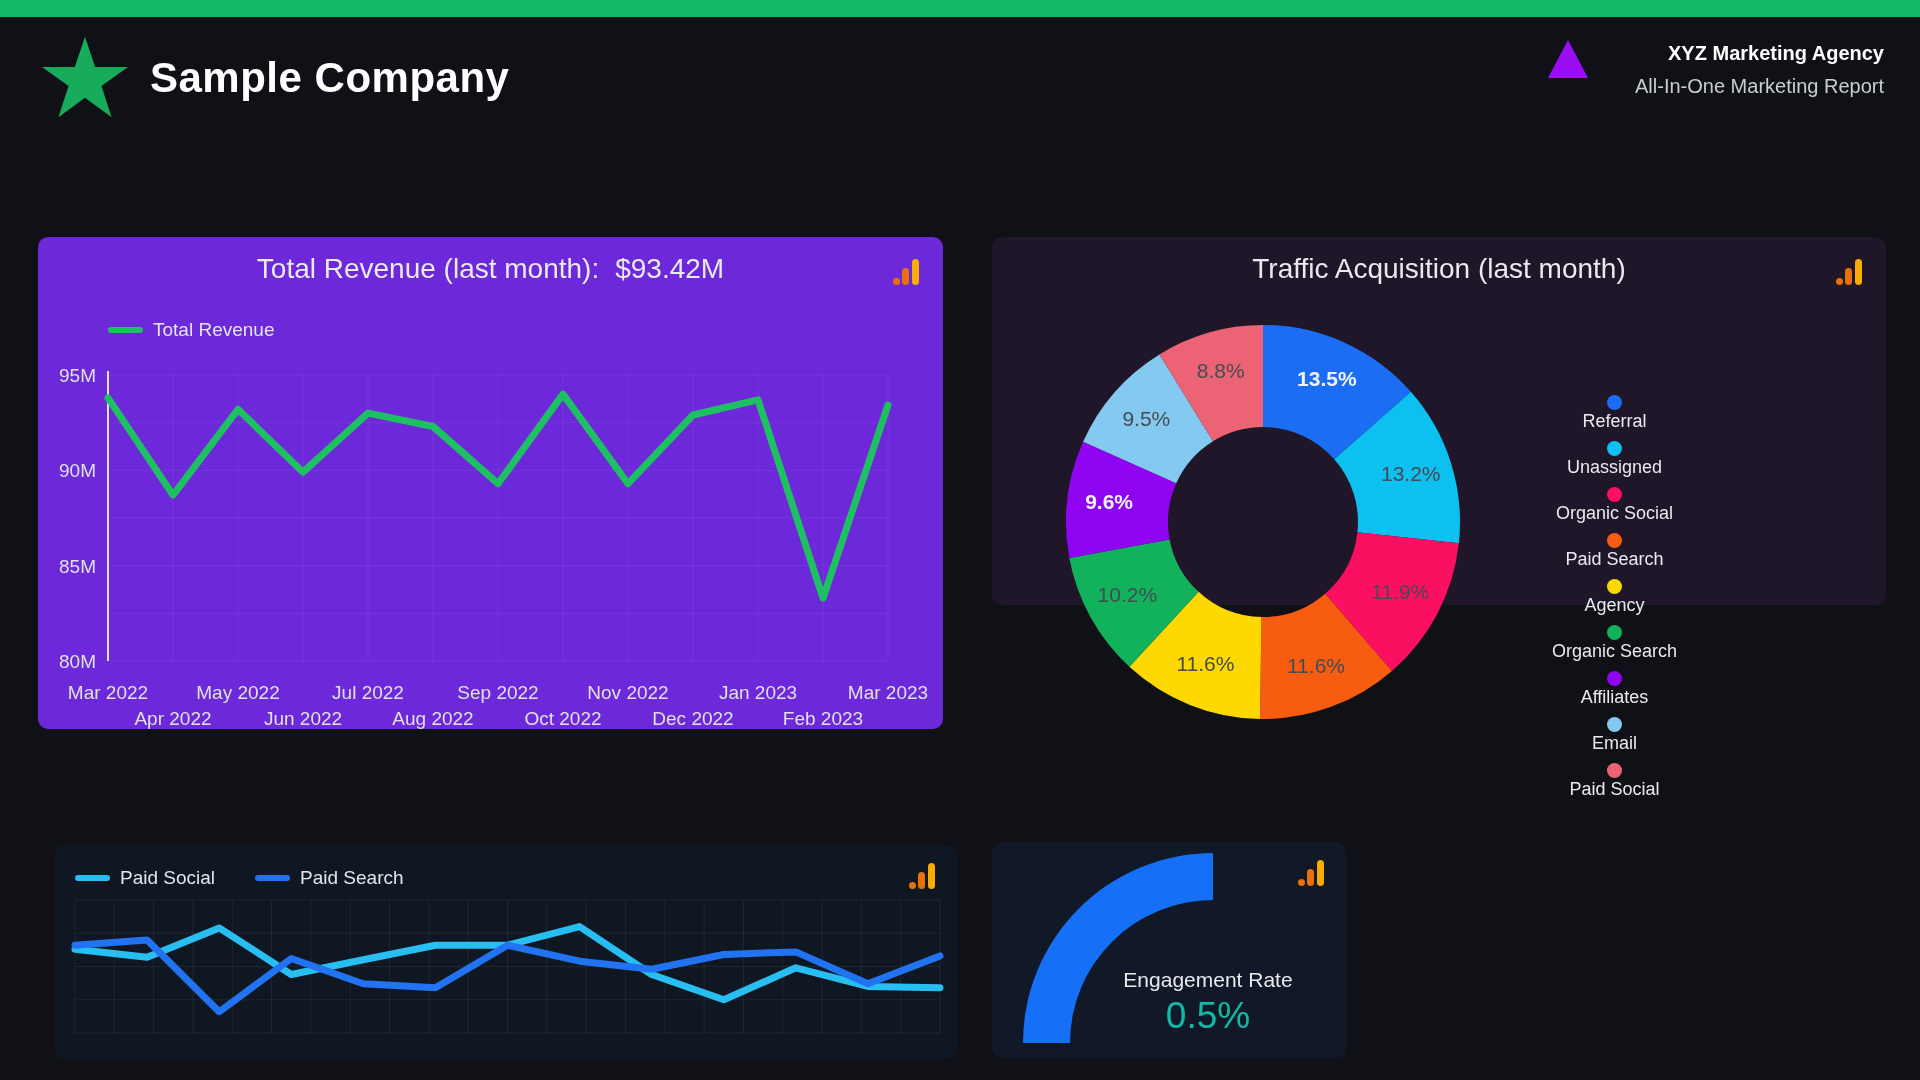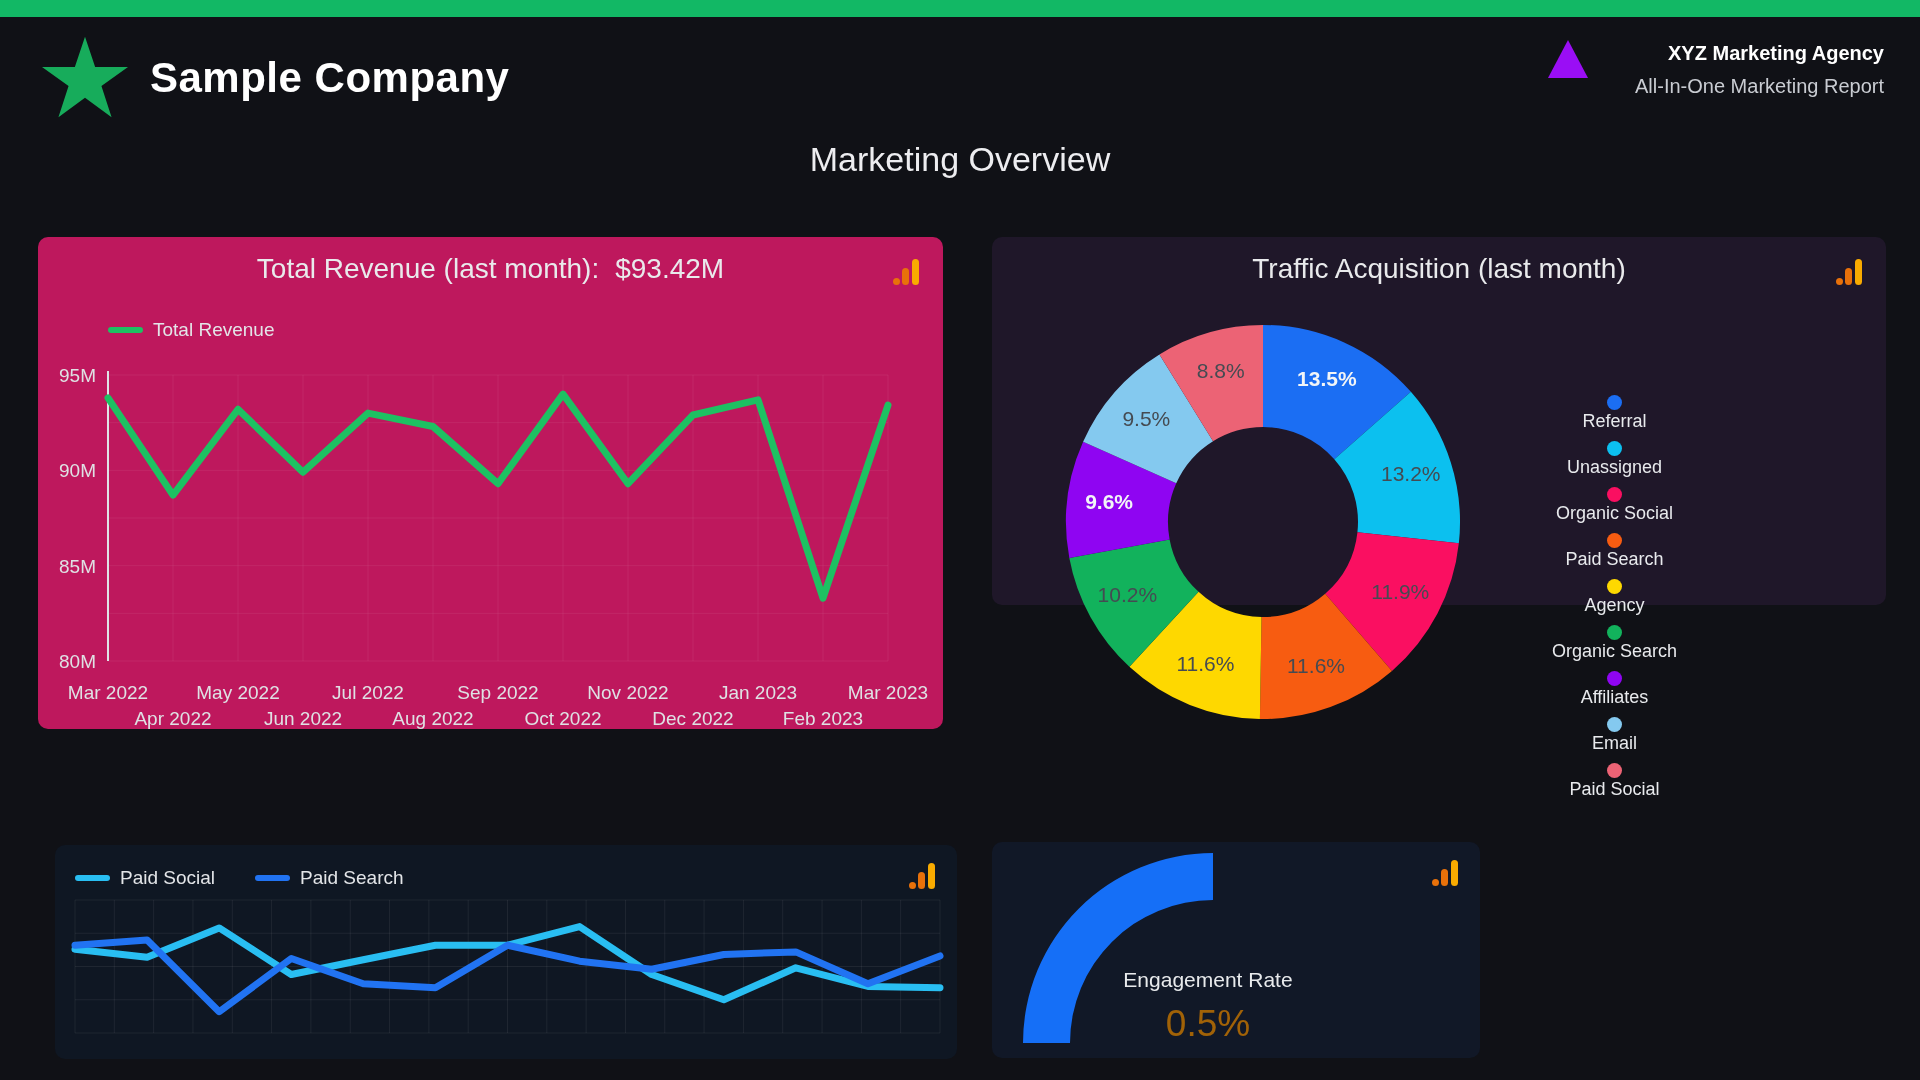--- a/index.html
+++ b/index.html
@@ -9,61 +9,60 @@
   .star{position:absolute;left:42px;top:36px;width:86px;height:84px;}
   .company{position:absolute;left:150px;top:54px;font-size:42px;font-weight:700;color:#ffffff;letter-spacing:.5px;}
   .triangle{position:absolute;left:1548px;top:40px;width:0;height:0;
             border-left:20px solid transparent;border-right:20px solid transparent;}
   .agency{position:absolute;right:36px;top:42px;text-align:right;}
   .agency .name{font-size:20px;font-weight:700;color:#ffffff;}
   .agency .sub{font-size:20px;color:#c9ccd2;margin-top:10px;}
   .page-title{position:absolute;left:0;top:140px;width:100%;text-align:center;font-size:34px;color:#ededf0;}
   .section-title{position:absolute;left:0;top:786px;width:100%;text-align:center;font-size:28px;color:#ececec;}
   .panel{position:absolute;border-radius:10px;}
-  #panel-revenue{left:38px;top:237px;width:905px;height:492px;background:#be185d;}
+  #panel-revenue{left:38px;top:237px;width:905px;height:492px;background:#6d28d9;}
   #panel-traffic{left:992px;top:237px;width:894px;height:368px;background:#1f1729;}
   #panel-ads{left:55px;top:845px;width:902px;height:214px;background:#0f1723;}
-  #panel-gauge{left:992px;top:842px;width:488px;height:216px;background:#111827;}
+  #panel-gauge{left:992px;top:842px;width:354px;height:216px;background:#111827;}
   #panel-bars{left:1445px;top:838px;width:441px;height:242px;background:#111827;border-radius:10px 10px 0 0;}
   .panel-title{position:absolute;top:16px;left:0;right:0;display:flex;justify-content:center;gap:16px;
                font-size:28px;color:#e9eaec;}
   .ga-icon{position:absolute;width:26px;height:26px;}
   .ga-icon .tall{position:absolute;right:0;top:0;width:7px;height:26px;border-radius:4px;background:#f9ab00;}
   .ga-icon .mid{position:absolute;left:9px;top:9px;width:7px;height:17px;border-radius:4px;background:#e8710a;}
   .ga-icon .dot{position:absolute;left:0;bottom:0;width:7px;height:7px;border-radius:50%;background:#e8710a;}
   .legend-row{position:absolute;display:flex;align-items:center;gap:40px;}
   .legend-item{display:flex;align-items:center;gap:10px;font-size:19px;color:#e3e5e8;}
   .line-swatch{display:inline-block;width:35px;height:6px;border-radius:3px;}
   .chart-svg{position:absolute;left:0;top:0;}
   #donut-legend{position:absolute;left:560px;top:158px;}
   #donut-legend .legend-item{margin-bottom:9px;gap:1px;font-size:18px;color:#e8eaed;flex-direction:column;}
   #donut-legend .dot{width:15px;height:15px;border-radius:50%;flex:none;}
   .gauge-text{position:absolute;left:96px;top:126px;width:240px;text-align:center;}
   .gauge-text .glabel{font-size:21px;color:#e8eaec;}
-  .gauge-text .gvalue{font-size:37px;color:#a16207;margin-top:11px;}
+  .gauge-text .gvalue{font-size:37px;color:#14b8a6;margin-top:3px;}
 </style>
 </head>
 <body>
 
 <div id="app">
 
   <div class="topbar" style="background: rgb(18, 184, 101);"></div>
 
   <svg class="star" viewBox="0 0 100 96">
     <polygon id="star-poly" points="50,0 61.8,35.3 100,35.3 69.1,57.2 80.9,93.5 50,71 19.1,93.5 30.9,57.2 0,35.3 38.2,35.3" fill="#17ac5b"></polygon>
   </svg>
   <div class="company">Sample Company</div>
 
   <div class="triangle" style="border-bottom: 38px solid rgb(154, 14, 245);"></div>
   <div class="agency">
     <div class="name">XYZ Marketing Agency</div>
     <div class="sub">All-In-One Marketing Report</div>
   </div>
 
-  <div class="page-title">Marketing Overview</div>
 
   <div class="panel" id="panel-revenue">
     <div class="panel-title">
       <span>Total Revenue (last month):</span>
       <span>$93.42M</span>
     </div>
     <div class="ga-icon" style="right:24px;top:22px;">
       <span class="dot"></span>
         <span class="mid"></span>
         <span class="tall"></span>

